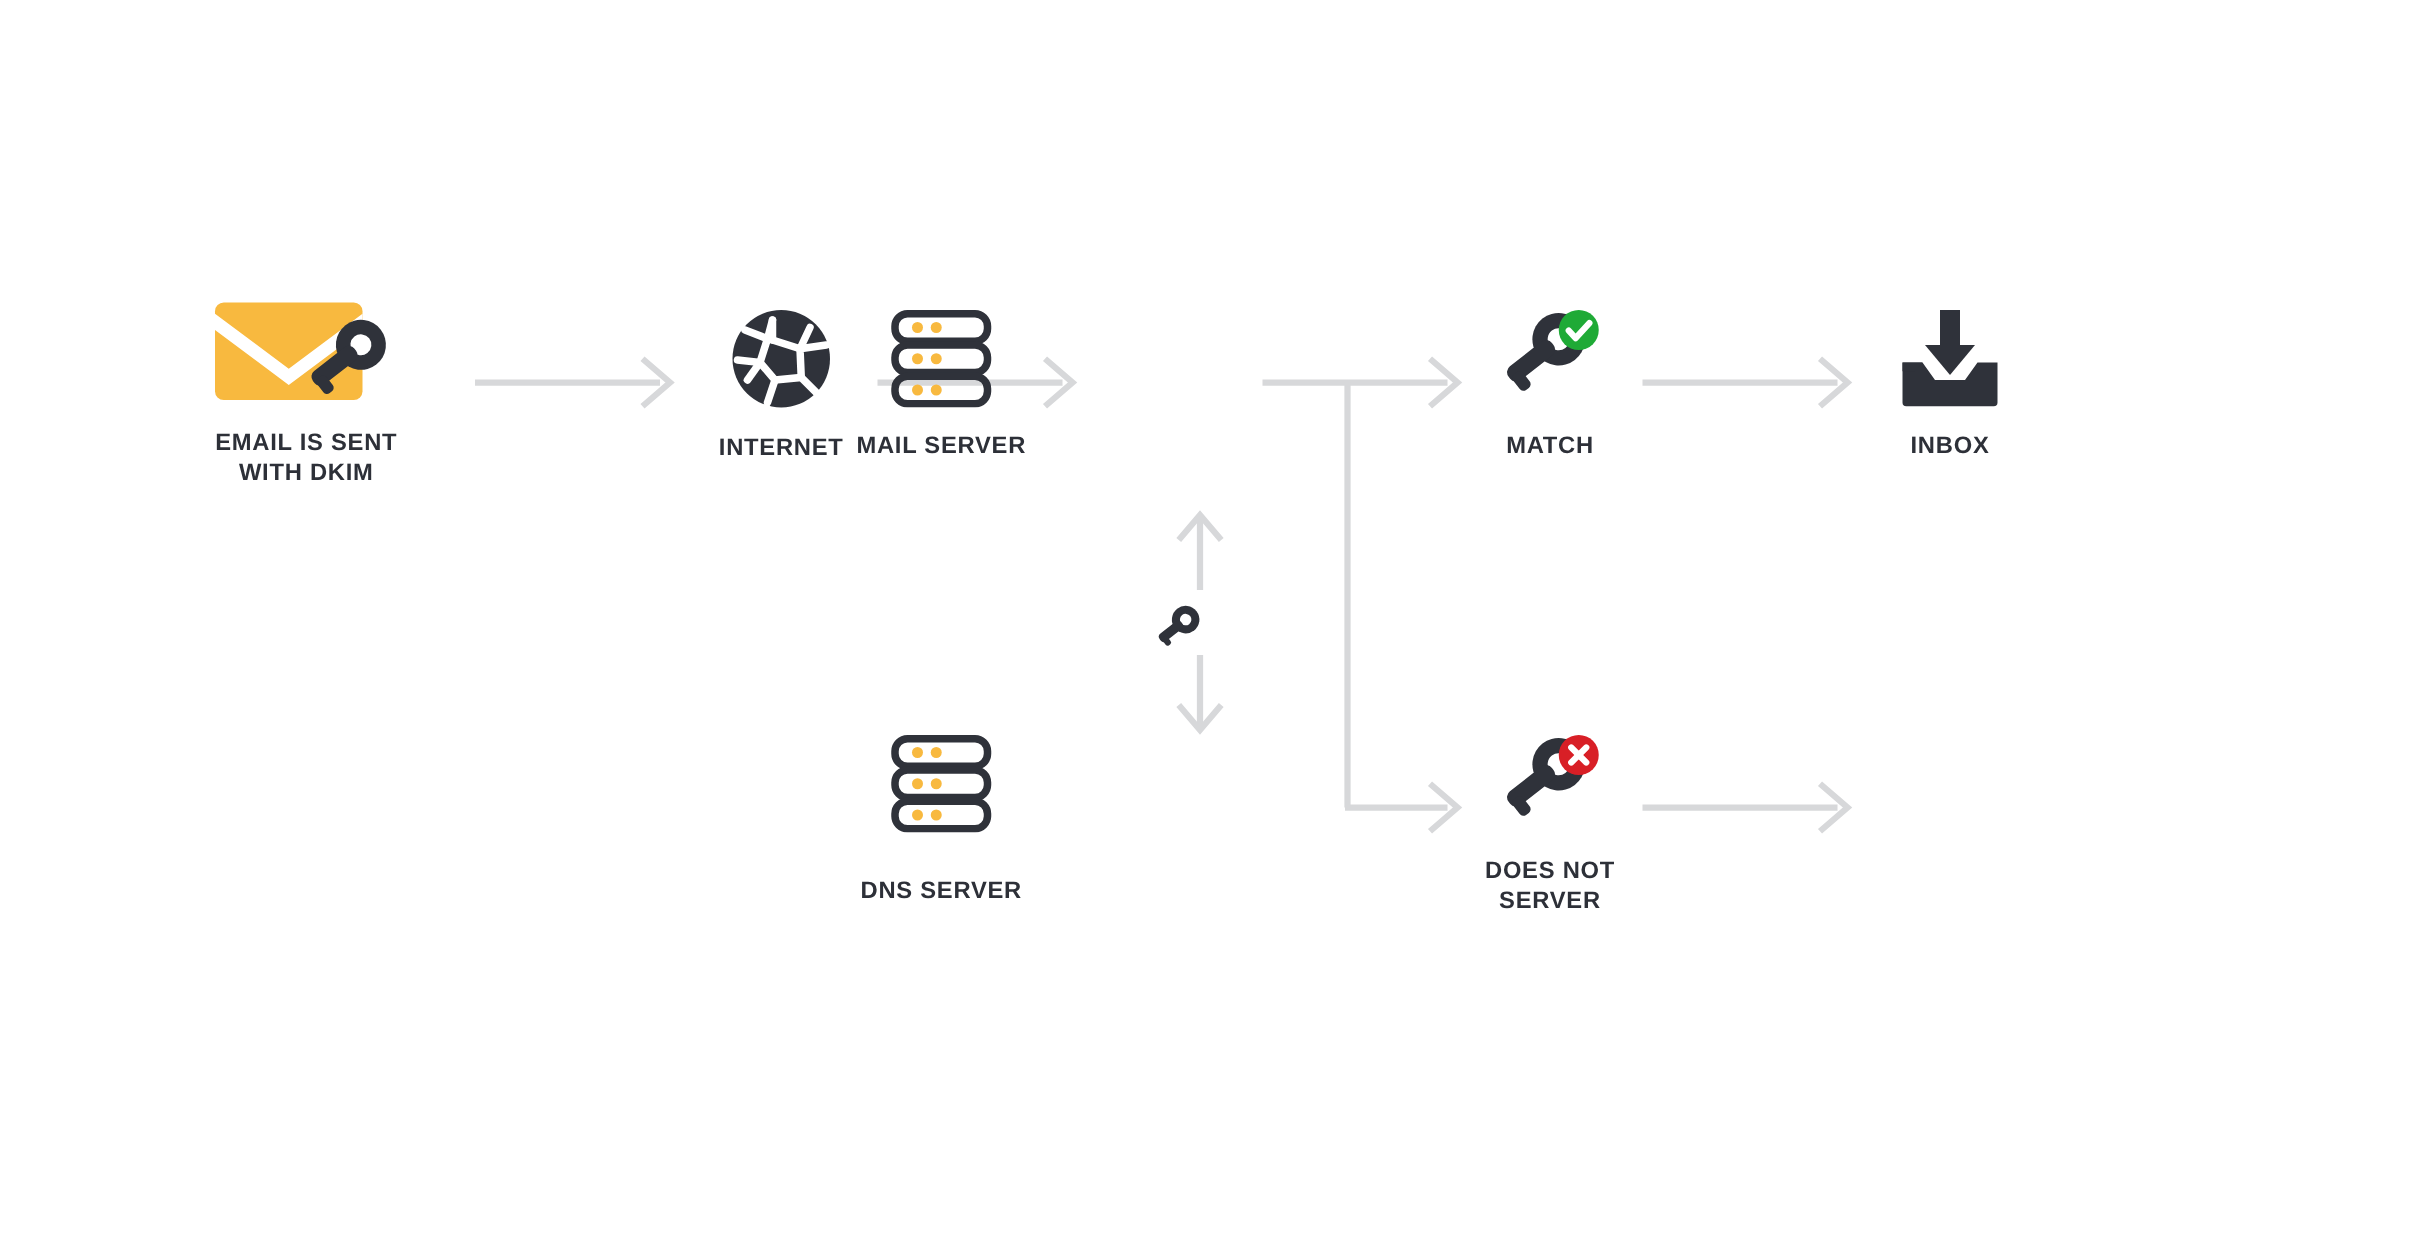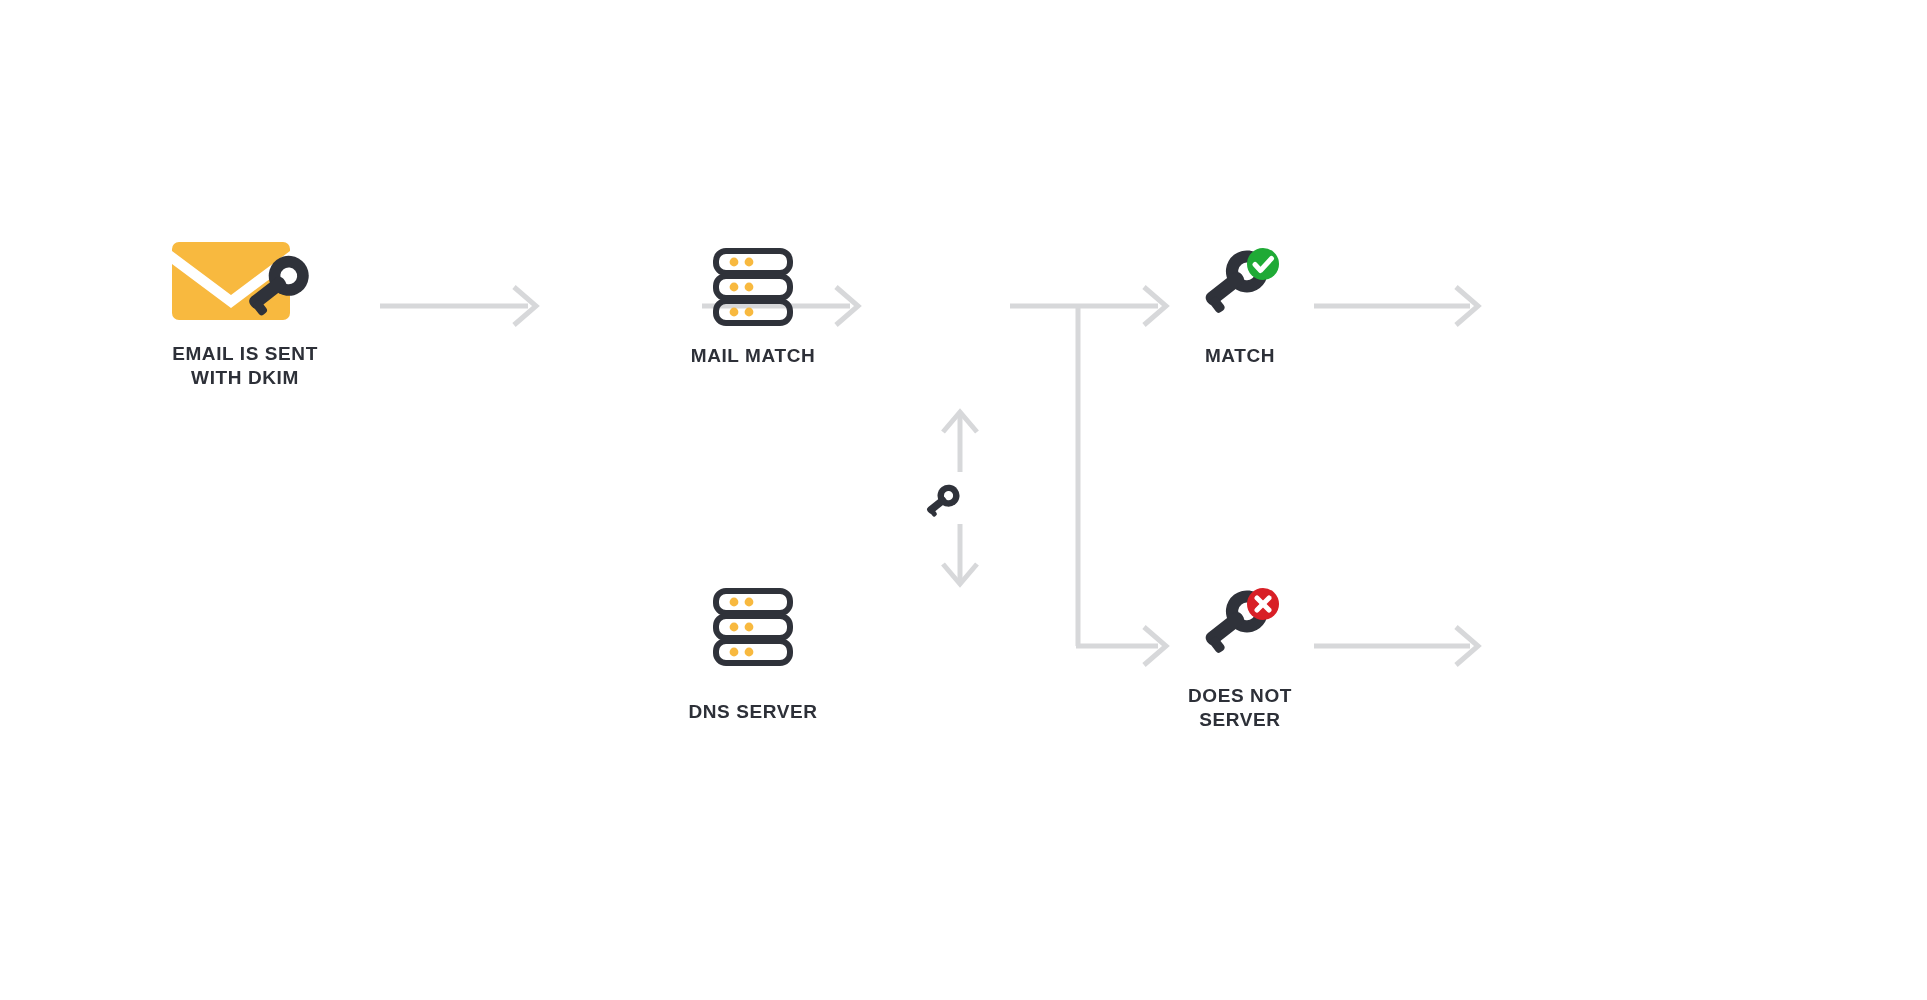--- a/index.html
+++ b/index.html
@@ -96,58 +96,90 @@
           <circle cx="126" cy="45" r="8.4" fill="#ffffff"></circle>
           <rect x="78" y="38.5" width="42" height="13.5" rx="5.6" fill="#2f323a"></rect>
           <rect x="79" y="45" width="9.5" height="15" rx="3.6" fill="#2f323a"></rect>
         </g>
       </svg>
     </div>
     <div class="cap">EMAIL IS SENT
 WITH DKIM</div>
   </div>
 
+  <div class="node" style="left:530px;top:246px;width:190px;">
+    <div class="art">
+      <svg width="82" height="82" viewBox="0 0 82 82">
+        <circle cx="41" cy="41" r="39" fill="#2f323a"></circle>
+        <g stroke="#ffffff" stroke-width="6" fill="none" stroke-linecap="round">
+          <path d="M12 18 L30 25 L34 10"></path>
+          <path d="M30 25 L24 44 L6 42"></path>
+          <path d="M24 44 L36 58 L30 76"></path>
+          <path d="M36 58 L57 56 L69 68"></path>
+          <path d="M57 56 L56 33 L77 30"></path>
+          <path d="M56 33 L34 26"></path>
+          <path d="M34 26 L34 10"></path>
+          <path d="M24 44 L14 58"></path>
+          <path d="M56 33 L64 16"></path>
+        </g>
+      </svg>
+    </div>
+    <div class="cap">INTERNET</div>
+  </div>
 
   <div class="node" style="left:660px;top:248px;width:190px;left:658px;">
     <div class="art">
       <svg width="82" height="78" viewBox="0 0 82 78">
         <g fill="none" stroke="#2f323a" stroke-width="6">
           <rect x="4" y="3" width="74" height="22" rx="10"></rect>
           <rect x="4" y="28" width="74" height="22" rx="10"></rect>
           <rect x="4" y="53" width="74" height="22" rx="10"></rect>
         </g>
         <g fill="#f8b93f">
           <circle cx="22" cy="14" r="4.4"></circle>
             <circle cx="37" cy="14" r="4.4"></circle>
           <circle cx="22" cy="39" r="4.4"></circle>
             <circle cx="37" cy="39" r="4.4"></circle>
           <circle cx="22" cy="64" r="4.4"></circle>
             <circle cx="37" cy="64" r="4.4"></circle>
         </g>
       </svg>
     </div>
-    <div class="cap">MAIL MATCH</div>
+    <div class="cap">MAIL SERVER</div>
   </div>
 
   <div class="node" style="left:1145px;top:248px;width:190px;">
     <div class="art">
       <svg width="96" height="78" viewBox="0 0 96 78">
         <g transform="rotate(-38 46 38)">
           <circle cx="62" cy="32" r="21" fill="#2f323a"></circle>
           <circle cx="62" cy="32" r="8.8" fill="#ffffff"></circle>
           <rect x="12" y="25" width="44" height="14" rx="6" fill="#2f323a"></rect>
           <rect x="13" y="32" width="10" height="16" rx="3.8" fill="#2f323a"></rect>
         </g>
         <circle cx="71" cy="16" r="16" fill="#1faa36"></circle>
         <polyline points="63,16.5 68.5,22.5 79.5,10.5" fill="none" stroke="#ffffff" stroke-width="5" stroke-linecap="round" stroke-linejoin="round"></polyline>
       </svg>
     </div>
     <div class="cap">MATCH</div>
   </div>
 
+  <div class="node" style="left:1465px;top:246px;width:190px;">
+    <div class="art">
+      <svg width="92" height="80" viewBox="0 0 92 80">
+
+        <rect x="38" y="2" width="16" height="32" fill="#2f323a"></rect>
+        <polygon points="26,30 66,30 46,54" fill="#2f323a"></polygon>
+
+        <path d="M8 44 L24 44 L34 58 L58 58 L68 44 L84 44 L84 76 Q84 79 81 79 L11 79 Q8 79 8 76 Z" fill="#2f323a"></path>
+        <path d="M8 44 L24 44 L18 51 L8 51 Z" fill="#2f323a"></path>
+      </svg>
+    </div>
+    <div class="cap">INBOX</div>
+  </div>
 
   <div class="node" style="left:658px;top:588px;width:190px;gap:16px;">
     <div class="art">
       <svg width="82" height="78" viewBox="0 0 82 78">
         <g fill="none" stroke="#2f323a" stroke-width="6">
           <rect x="4" y="3" width="74" height="22" rx="10"></rect>
           <rect x="4" y="28" width="74" height="22" rx="10"></rect>
           <rect x="4" y="53" width="74" height="22" rx="10"></rect>
         </g>
         <g fill="#f8b93f">

